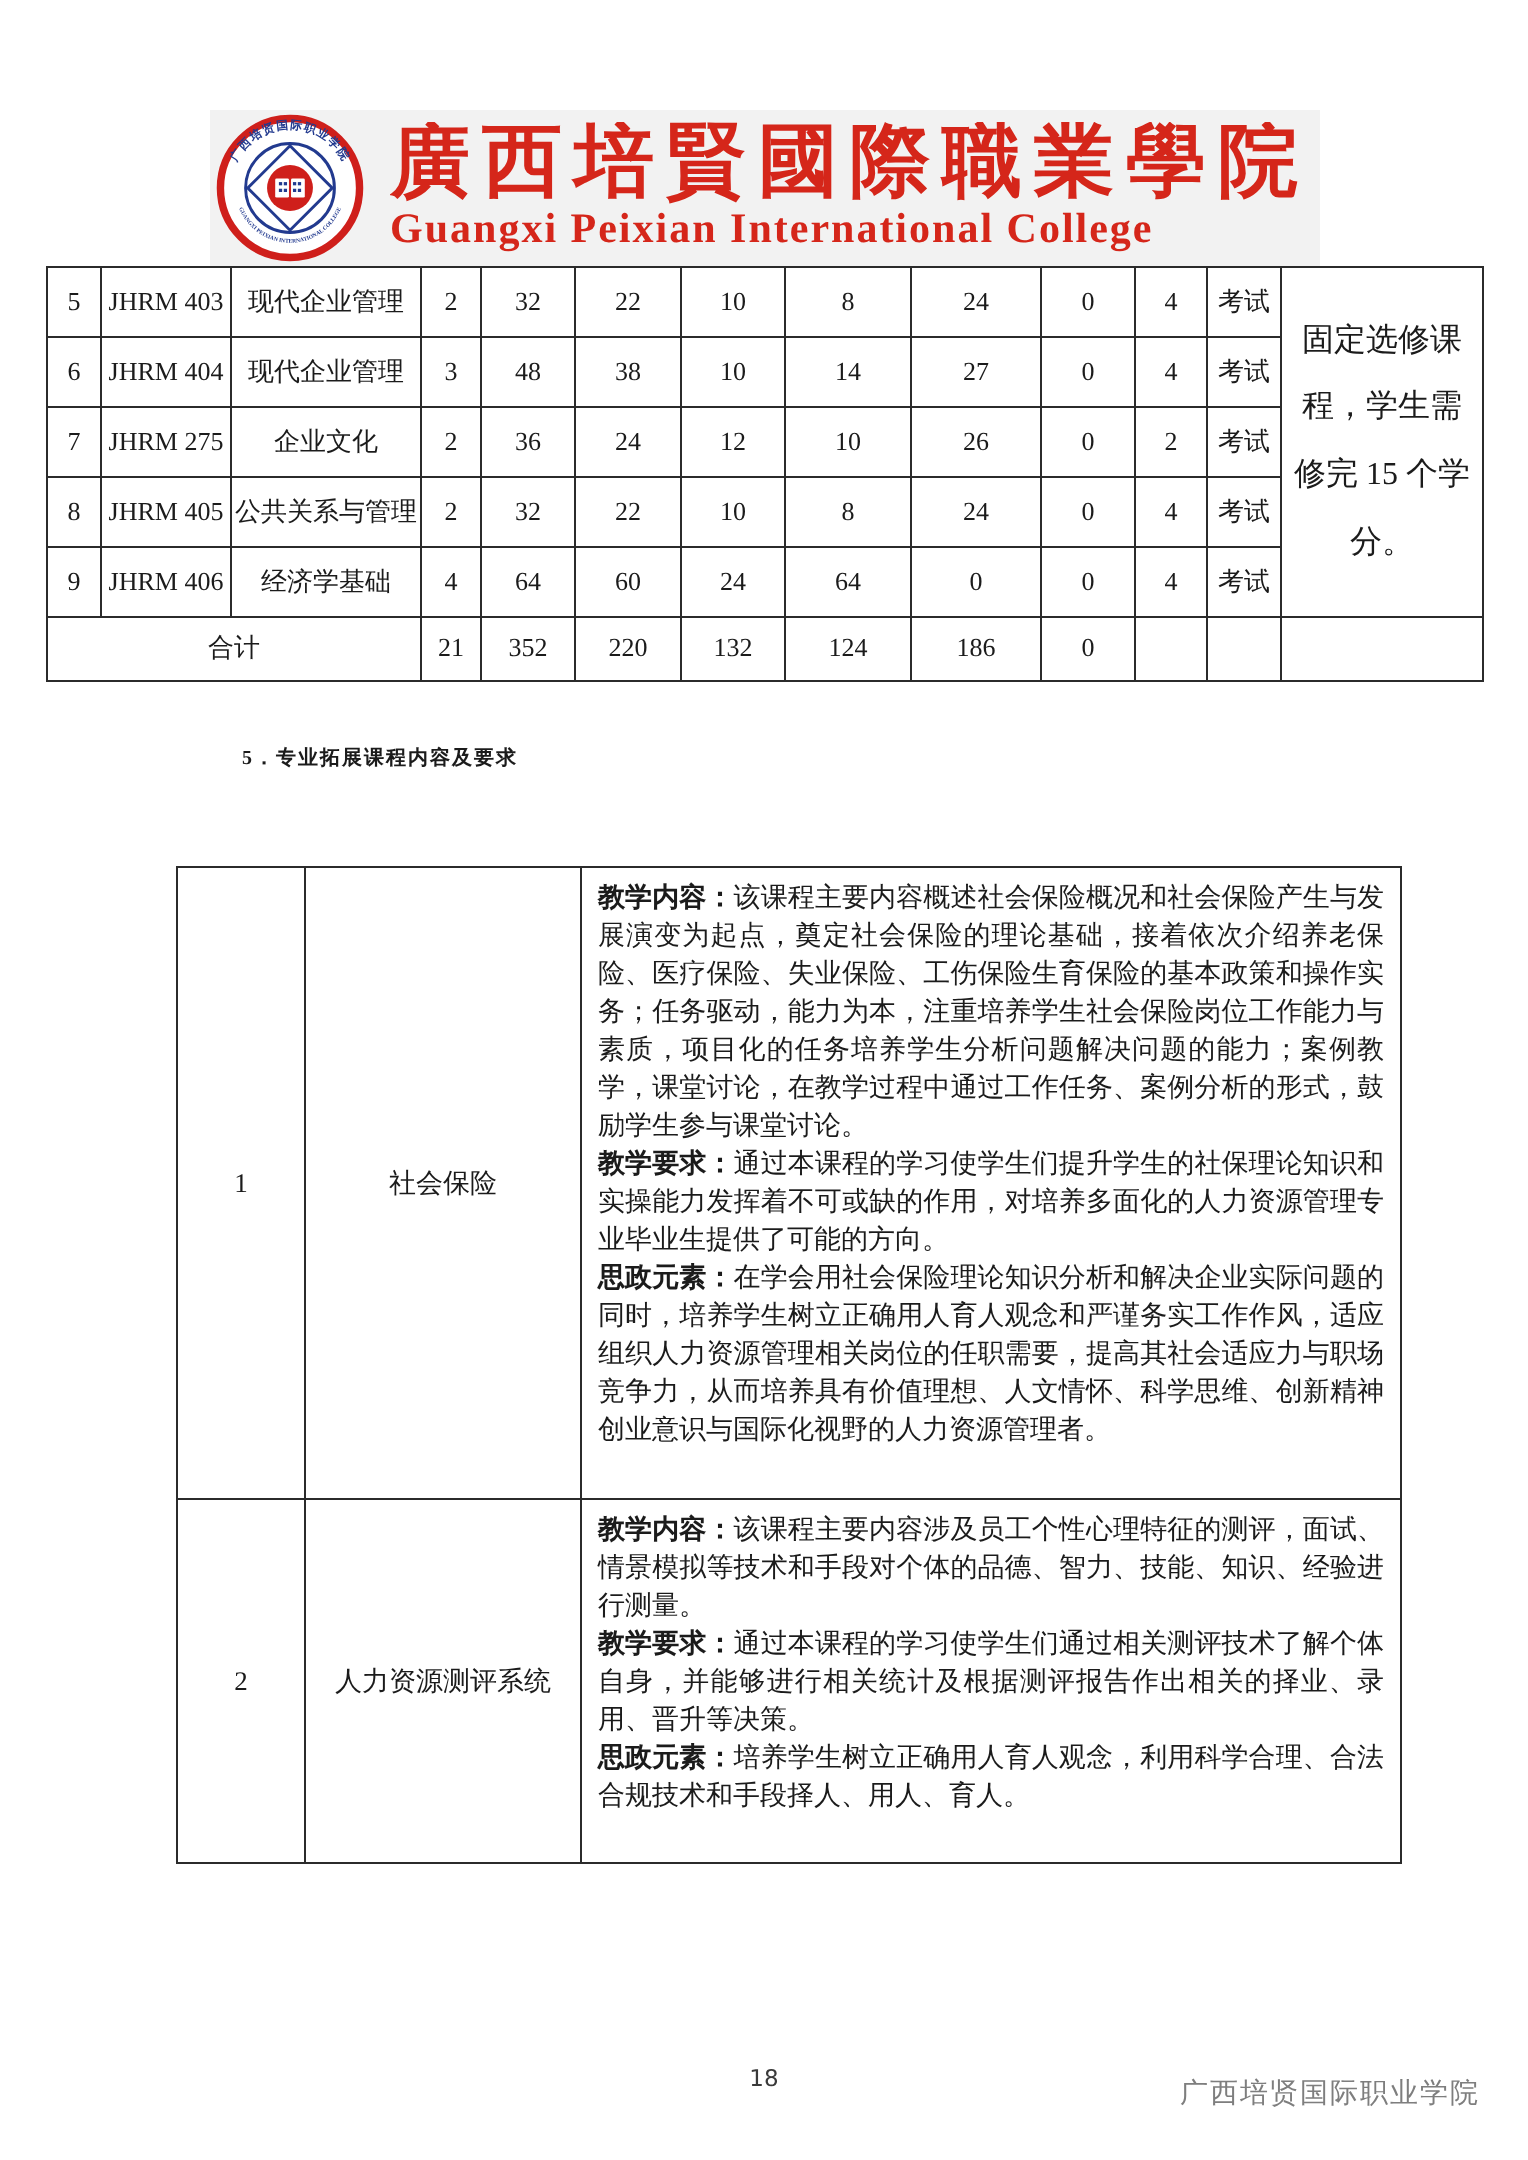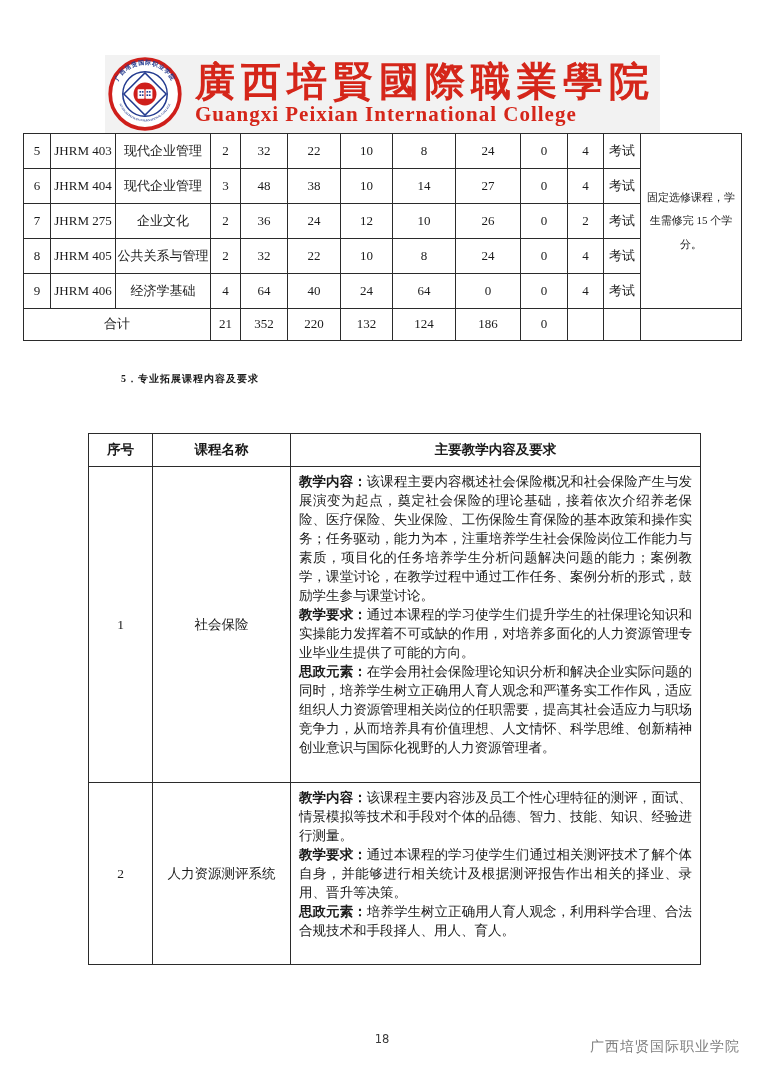--- a/index.html
+++ b/index.html
@@ -15,21 +15,21 @@
             letter-spacing:6px;white-space:nowrap;font-family:"DejaVu Serif",serif;}
   .en-title{font-size:21px;font-weight:bold;color:#d5261a;letter-spacing:1px;
             margin-top:1px;white-space:nowrap;font-family:"Liberation Serif",serif;}
 
   
   table{border-collapse:collapse;table-layout:fixed;}
   td,th{border:1px solid #2b2b2b;overflow:hidden;}
 
   .course-table{position:absolute;left:23px;top:133px;width:718px;font-size:13px;}
   .course-table td{text-align:center;height:34px;padding:0 1px;line-height:1.25;}
-  .course-table td.note-cell{font-size:11px;line-height:2.1;padding:0 5px;text-align:center;}
+  .course-table td.note-cell{font-size:16px;line-height:2.1;padding:0 5px;text-align:center;}
   .course-table tr.total-row td{height:31px;}
 
   .section-heading{position:absolute;left:121px;top:372px;font-size:10px;font-weight:bold;
                    letter-spacing:1px;}
 
   .detail-table{position:absolute;left:88px;top:433px;width:612px;font-size:13.5px;}
   .detail-table th{height:32px;text-align:center;font-weight:bold;font-size:13.5px;padding:0;}
   .detail-table td.center-cell{text-align:center;vertical-align:middle;padding:0 2px;}
   .detail-table td.content-cell{vertical-align:top;padding:5px 8px 6px 8px;
                                 text-align:justify;line-height:19px;}
@@ -155,21 +155,21 @@
     <td>0</td>
     <td>4</td>
     <td>考试</td>
   </tr>
   <tr>
     <td>9</td>
     <td>JHRM 406</td>
     <td>经济学基础</td>
     <td>4</td>
     <td>64</td>
-    <td>40</td>
+    <td>60</td>
     <td>24</td>
     <td>64</td>
     <td>0</td>
     <td>0</td>
     <td>4</td>
     <td>考试</td>
   </tr>
   <tr class="total-row">
     <td colspan="3">合计</td>
     <td>21</td>
@@ -188,25 +188,20 @@
 
 <div class="section-heading">5．专业拓展课程内容及要求</div>
 
 <table class="detail-table">
   <colgroup>
     <col style="width:64px">
       <col style="width:138px">
       <col style="width:410px">
   </colgroup>
   <tbody>
-      <tr>
-    <th>序号</th>
-    <th>课程名称</th>
-    <th>主要教学内容及要求</th>
-  </tr>
   <tr class="row-tall">
     <td class="center-cell">1</td>
     <td class="center-cell">社会保险</td>
     <td class="content-cell">
       <p><b>教学内容：</b><span>该课程主要内容概述社会保险概况和社会保险产生与发展演变为起点，奠定社会保险的理论基础，接着依次介绍养老保险、医疗保险、失业保险、工伤保险生育保险的基本政策和操作实务；任务驱动，能力为本，注重培养学生社会保险岗位工作能力与素质，项目化的任务培养学生分析问题解决问题的能力；案例教学，课堂讨论，在教学过程中通过工作任务、案例分析的形式，鼓励学生参与课堂讨论。</span></p>
       <p><b>教学要求：</b><span>通过本课程的学习使学生们提升学生的社保理论知识和实操能力发挥着不可或缺的作用，对培养多面化的人力资源管理专业毕业生提供了可能的方向。</span></p>
       <p><b>思政元素：</b><span>在学会用社会保险理论知识分析和解决企业实际问题的同时，培养学生树立正确用人育人观念和严谨务实工作作风，适应组织人力资源管理相关岗位的任职需要，提高其社会适应力与职场竞争力，从而培养具有价值理想、人文情怀、科学思维、创新精神创业意识与国际化视野的人力资源管理者。</span></p>
     </td>
   </tr>
   <tr class="row-short">

